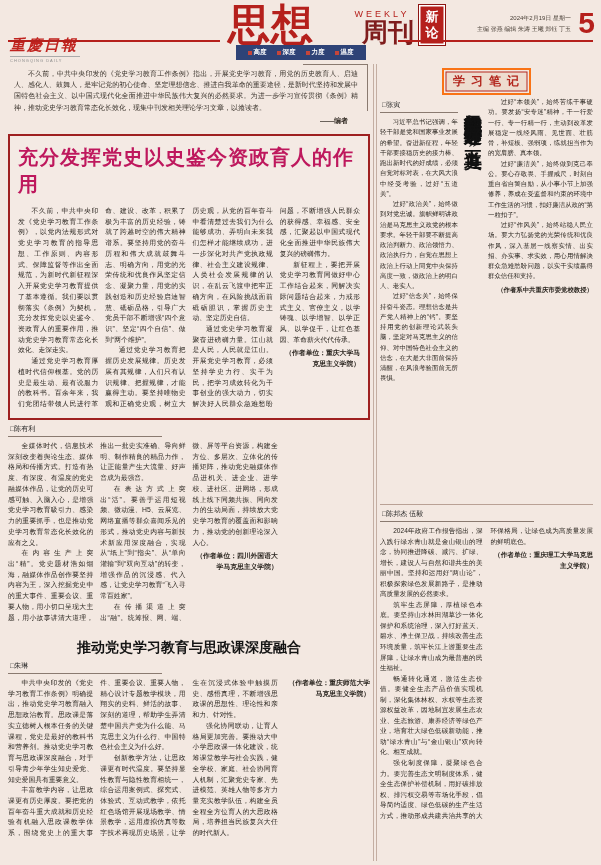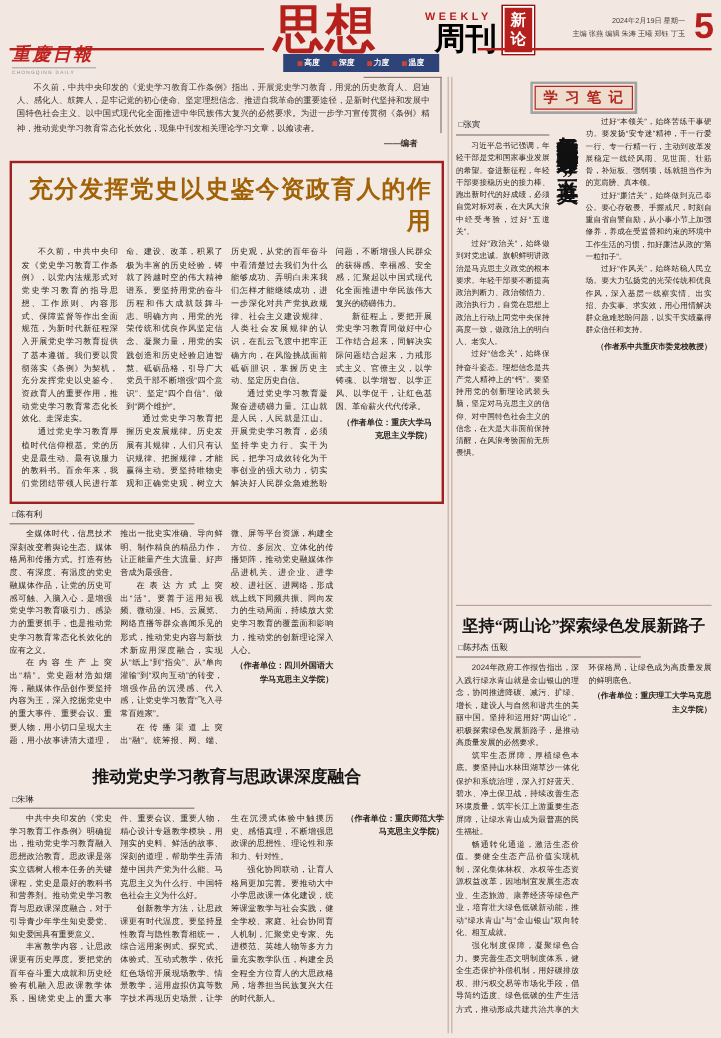--- a/index.html
+++ b/index.html
@@ -5,22 +5,22 @@
   html,body{margin:0;padding:0;}
   .page{position:relative;width:601px;height:865px;background:#f3e8e1;font-family:"Liberation Sans",sans-serif;overflow:hidden;color:#2b2620;}
   
   .header{position:absolute;top:0;left:0;right:0;height:62px;}
   .logo{position:absolute;left:10px;top:36px;width:70px;}
   .logo-cn{font-family:"Liberation Serif",serif;font-style:italic;font-weight:700;font-size:15px;color:#c0231f;letter-spacing:2px;white-space:nowrap;}
   .logo-en{font-size:4px;color:#8d8d8d;letter-spacing:1px;border-top:1px solid #aaa;margin-top:1px;padding-top:1px;}
   .masthead{position:absolute;left:228px;top:2px;display:flex;align-items:flex-end;gap:4px;}
   .mast-main{font-family:"Liberation Serif",serif;font-weight:900;font-size:42px;line-height:1;color:#b5201c;letter-spacing:1px;}
   .mast-right{display:flex;flex-direction:column;align-items:center;margin-top:2px;}
-  .mast-weekly{font-size:9px;font-weight:700;color:#b5201c;letter-spacing:3px;margin-left:32px;}
-  .mast-sub{font-family:"Liberation Serif",serif;font-weight:900;font-size:26px;line-height:1.05;color:#000000;margin-left:44px;}
+  .mast-weekly{font-size:9px;font-weight:400;color:#b5201c;letter-spacing:3px;margin-left:32px;}
+  .mast-sub{font-family:"Liberation Serif",serif;font-weight:900;font-size:26px;line-height:1.05;color:#7f1d1d;margin-left:44px;}
   .seal{width:26px;height:40px;margin-top:2px;background:#b5201c;border:1px solid #8c1512;box-shadow:inset 0 0 0 1.5px #fff;color:#fff;display:flex;flex-direction:column;align-items:center;justify-content:center;font-weight:700;font-size:13px;line-height:1.25;}
   .hdr-right{position:absolute;right:30px;top:13px;text-align:right;font-size:6px;line-height:1.9;color:#4a4038;}
   .pageno{position:absolute;right:6px;top:8px;font-size:30px;font-weight:700;color:#b5201c;line-height:1;}
   .redrule{position:absolute;top:40px;height:2px;background:#b5201c;}
   .redrule.l{left:8px;width:212px;}
   .redrule.r{left:398px;right:8px;}
   .tabbar{position:absolute;top:45px;left:50%;transform:translateX(-50%);background:#2e4377;display:flex;gap:10px;padding:3px 12px;}
   .tab{display:flex;align-items:center;gap:2px;color:#fff;font-size:6.5px;font-weight:700;}
   .sq{width:4px;height:4px;background:#c5453a;display:inline-block;}
   
@@ -28,34 +28,34 @@
   .left{width:362px;flex:none;}
   .vsep{flex:none;width:2px;border-left:1px solid #c4aea2;border-right:1px solid #c4aea2;margin:0 3px;}
   .right{flex:1;min-width:0;}
   p{margin:0;text-indent:2em;text-align:justify;}
   
   .note{position:relative;padding:4px 12px 2px 6px;font-size:7px;line-height:1.6;color:#3a332c;}
   .note-corner{position:absolute;top:0;right:2px;width:64px;height:46px;border-top:1px solid #8a7a70;border-right:1px solid #8a7a70;}
   .note-sig{text-align:right;font-weight:700;margin-top:2px;padding-right:10px;}
   
   .a1box{border:2px solid #9e2020;margin-top:6px;padding:6px 8px 7px;background:rgba(255,255,255,0.12);}
-  .h1{font-family:"Liberation Serif",serif;font-weight:700;font-size:20px;letter-spacing:1px;text-align:right;color:#a16207;margin:2px 0 8px;}
+  .h1{font-family:"Liberation Serif",serif;font-weight:700;font-size:20px;letter-spacing:1px;text-align:left;color:#be185d;margin:2px 0 8px;}
   .h2{font-family:"Liberation Serif",serif;font-weight:700;text-align:center;color:#141414;margin:10px 0 3px;}
   .h2.a2h{font-size:16px;}
   .h2.a3h{font-size:14px;}
   .h2.r2h{font-size:13.5px;margin:8px 0 3px;}
   .body4{columns:4;column-gap:7px;column-fill:auto;overflow:hidden;font-size:6.8px;line-height:1.58;}
   .ht205{height:205px;}
   .ht188{height:188px;}
   .ht170{height:170px;}
   .byline{font-size:7px;color:#222;border-bottom:1px solid #8a7a70;padding:1px 2px 2px;width:150px;margin:3px 0 4px;}
   .credit{font-weight:700;text-align:right;text-indent:0;margin-top:3px;}
   
   .badge-row{display:flex;justify-content:center;margin:4px 0 2px;}
-  .badge{color:#b3271e;border:2px solid #a3a3a3;box-shadow:inset 0 0 0 1.5px #f3e8e1, inset 0 0 0 2.5px #b3271e;padding:3px 4px 3px 9px;font-weight:700;font-size:12px;letter-spacing:6px;background:#eedccf;}
+  .badge{color:#b3271e;border:2px solid #f97316;box-shadow:inset 0 0 0 1.5px #f3e8e1, inset 0 0 0 2.5px #b3271e;padding:3px 4px 3px 9px;font-weight:700;font-size:12px;letter-spacing:6px;background:#eedccf;}
   .r1row{display:flex;height:402px;overflow:hidden;}
   .rcol{width:78px;flex:none;font-size:6.4px;line-height:1.6;overflow:hidden;}
   .rcol2{flex:1;min-width:0;width:auto;}
   .rcol .byline{width:auto;margin-top:1px;}
   .vhead{flex:none;writing-mode:vertical-rl;text-orientation:upright;font-family:"Liberation Serif",serif;font-weight:900;font-size:18px;line-height:1;letter-spacing:1px;color:#111;margin:2px 6px 0;height:392px;}
   .hsep{border-top:1px solid #b9a195;margin:5px 0 0;}
   .body2{columns:2;column-gap:8px;column-fill:auto;overflow:hidden;height:302px;font-size:6.6px;line-height:1.6;}
 </style>
 </head>
 <body>
@@ -176,21 +176,20 @@
             <p>过好“廉洁关”，始终做到克己奉公。要心存敬畏、手握戒尺，时刻自重自省自警自励，从小事小节上加强修养，养成在受监督和约束的环境中工作生活的习惯，扣好廉洁从政的“第一粒扣子”。</p>
             <p>过好“作风关”，始终站稳人民立场。要大力弘扬党的光荣传统和优良作风，深入基层一线察实情、出实招、办实事、求实效，用心用情解决群众急难愁盼问题，以实干实绩赢得群众信任和支持。</p>
             <p class="credit">（作者系中共重庆市委党校教授）</p>
           </div>
         </div>
       </section>
 
       <div class="hsep"></div>
 
       <section>
-        <h2 class="h2 r2h">坚持“两山论”探索绿色发展新路子</h2>
         <div class="byline">□陈邦杰 伍毅</div>
         <div class="body2">
           <p>2024年政府工作报告指出，深入践行绿水青山就是金山银山的理念，协同推进降碳、减污、扩绿、增长，建设人与自然和谐共生的美丽中国。坚持和运用好“两山论”，积极探索绿色发展新路子，是推动高质量发展的必然要求。</p>
           <p>筑牢生态屏障，厚植绿色本底。要坚持山水林田湖草沙一体化保护和系统治理，深入打好蓝天、碧水、净土保卫战，持续改善生态环境质量，筑牢长江上游重要生态屏障，让绿水青山成为最普惠的民生福祉。</p>
           <p>畅通转化通道，激活生态价值。要健全生态产品价值实现机制，深化集体林权、水权等生态资源权益改革，因地制宜发展生态农业、生态旅游、康养经济等绿色产业，培育壮大绿色低碳新动能，推动“绿水青山”与“金山银山”双向转化、相互成就。</p>
           <p>强化制度保障，凝聚绿色合力。要完善生态文明制度体系，健全生态保护补偿机制，用好碳排放权、排污权交易等市场化手段，倡导简约适度、绿色低碳的生产生活方式，推动形成共建共治共享的大环保格局，让绿色成为高质量发展的鲜明底色。</p>
           <p class="credit">（作者单位：重庆理工大学马克思主义学院）</p>
         </div>
       </section>
     </div>

